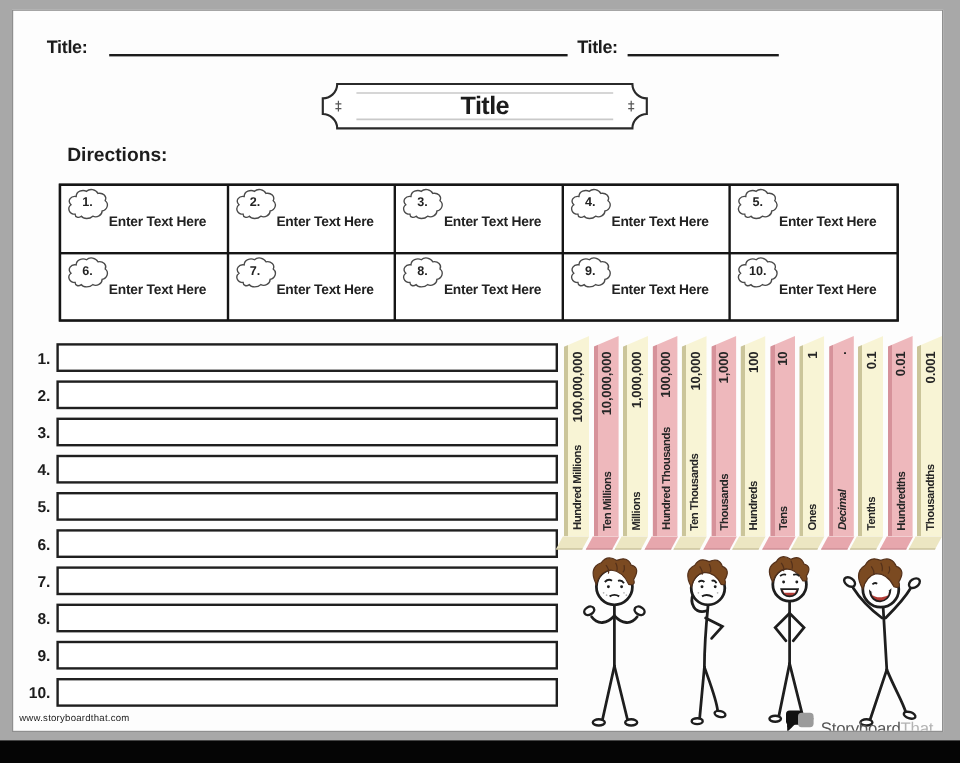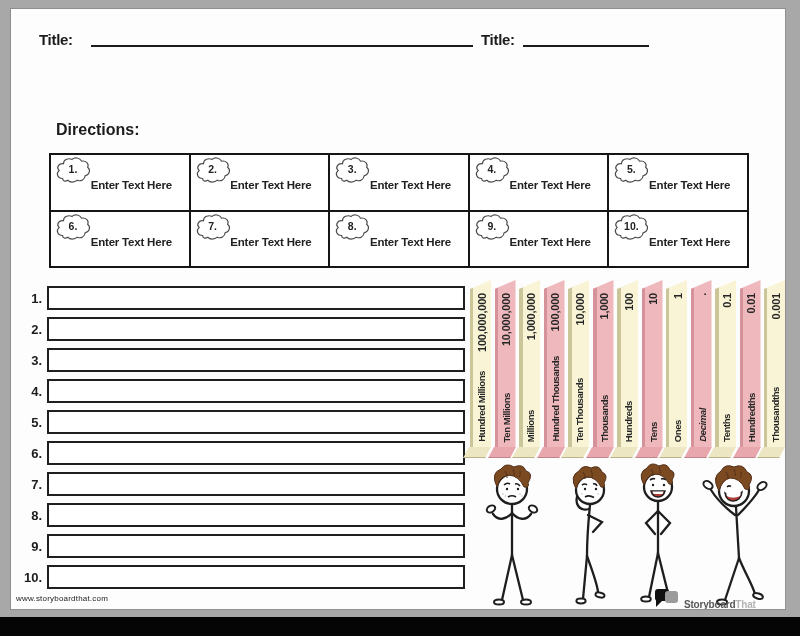--- a/index.html
+++ b/index.html
@@ -56,35 +56,49 @@
   .characters { position:absolute; left:461px; top:454px; width:316px; height:150px; display:flex; align-items:flex-end; }
   .characters svg { display:block; }
 
   
   .site-url { position:absolute; left:5px; top:585px; font-weight:normal; font-size:8px; color:#1c1c1c; letter-spacing:0.2px; }
   .brand { position:absolute; left:644px; top:575px; display:flex; align-items:center; }
   .brand-bubbles { position:relative; width:26px; height:20px; margin-right:3px; }
   .bubble-black { position:absolute; left:0; top:2px; width:14px; height:12px; background:#111; border-radius:3px; }
   .bubble-black::after { content:''; position:absolute; left:1px; top:10px; border:4px solid transparent; border-top-color:#111; border-left-color:#111; }
   .bubble-gray { position:absolute; left:10px; top:4px; width:13px; height:12px; background:#9b9b9b; border-radius:3px; }
-  .brand-text { font-weight:bold; font-size:10px; letter-spacing:-0.2px;margin-top:15px; }
+  .brand-text { font-weight:normal; font-size:14px; letter-spacing:-0.2px;margin-top:15px; }
   .brand-primary { color:#565656; }
   .brand-secondary { color:#b3b3b3; }
 </style>
 </head>
 <body>
 
 <div class="frame">
   <div class="sheet">
 
     <span class="hdr-label name-label">Title:</span>
     <span class="write-line name-line"></span>
     <span class="hdr-label date-label">Title:</span>
     <span class="write-line date-line"></span>
 
+    <div class="banner">
+      <svg viewBox="0 0 274 41">
+        <path d="M14,2 H260 C260,9.5 266.5,14 272,14 V27 C266.5,27 260,31.5 260,39 H14 C14,31.5 7.5,27 2,27 V14 C7.5,14 14,9.5 14,2 Z" fill="#ffffff" stroke="#2a2a2a" stroke-width="1.8"></path>
+        <line x1="30" y1="9.5" x2="244" y2="9.5" stroke="#c9c9c9" stroke-width="1.4"></line>
+        <line x1="30" y1="31.5" x2="244" y2="31.5" stroke="#c9c9c9" stroke-width="1.4"></line>
+        <g stroke="#555" stroke-width="1">
+          <path d="M15,16 v9 M12.5,18.5 h5 M12.5,22.5 h5"></path>
+        </g>
+        <g stroke="#555" stroke-width="1">
+          <path d="M259,16 v9 M256.5,18.5 h5 M256.5,22.5 h5"></path>
+        </g>
+      </svg>
+      <span class="title-text">Title</span>
+    </div>
 
     <span class="directions">Directions:</span>
 
     <div class="grid">
 
         <div class="cell">
           <div class="cloud">
             <svg viewBox="0 0 44 32">
               <path d="M10,26 C4,26 2,20 6,17 C2,13 6,8 11,9 C11,4 17,2 21,4 C24,1 30,2 32,6 C37,5 41,9 39,13 C43,16 41,22 36,23 C36,27 31,30 27,28 C24,31 18,31 16,28 C13,30 10,29 10,26 Z" fill="#ffffff" stroke="#4a4a4a" stroke-width="1.3"></path>
             </svg>

